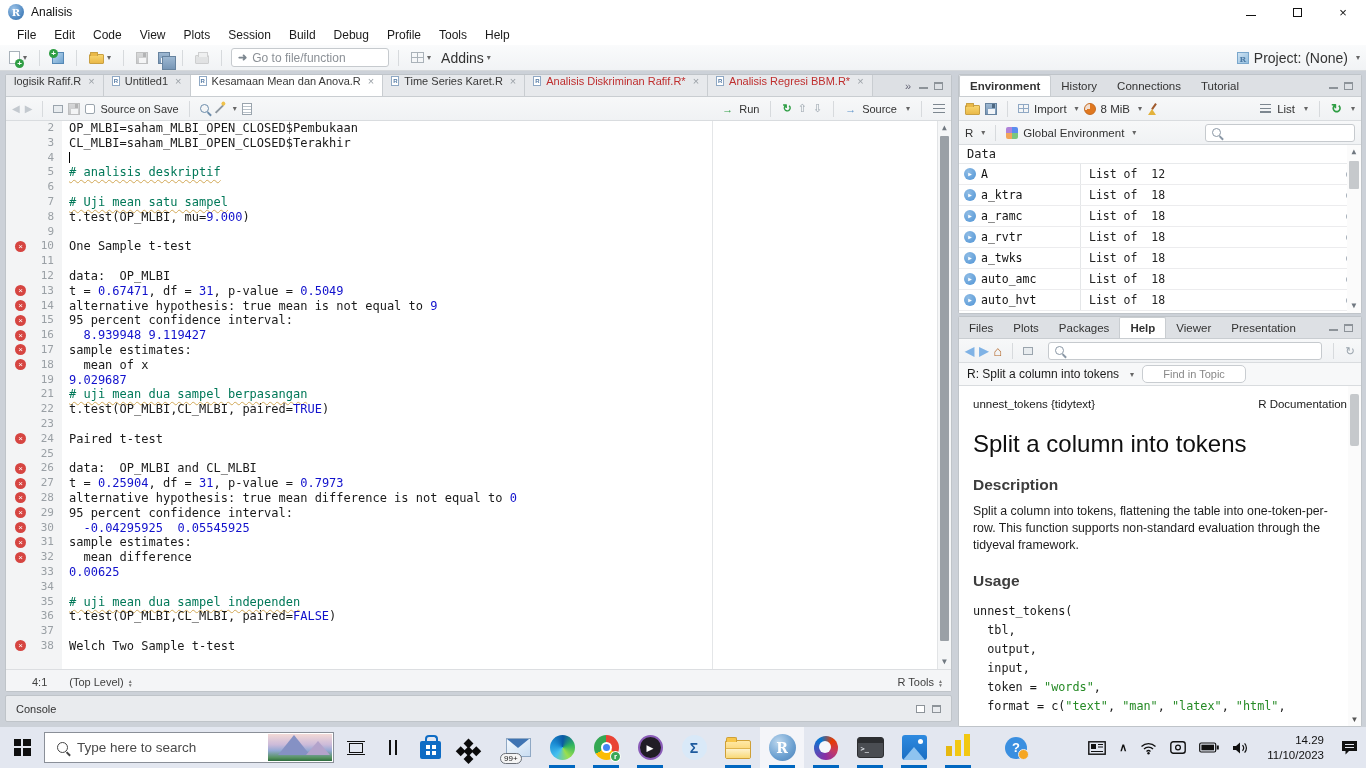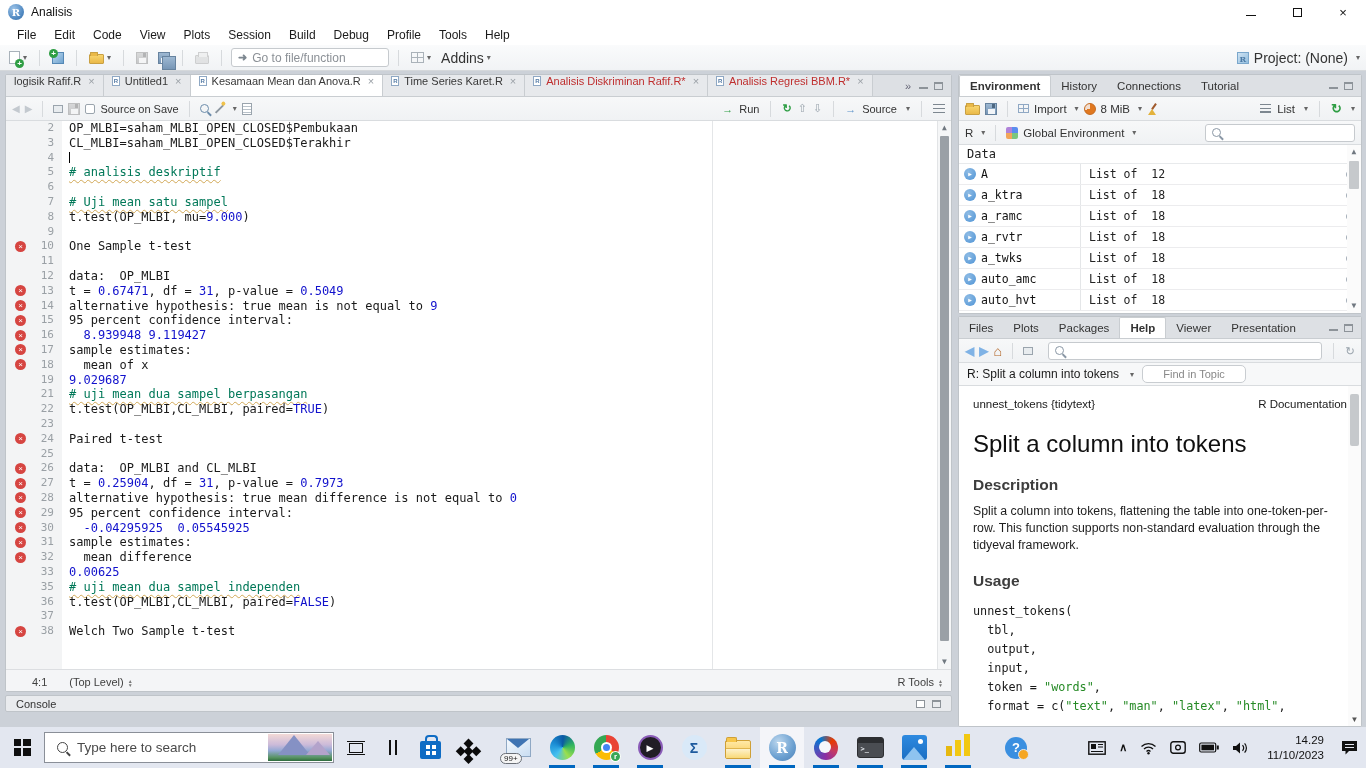--- a/index.html
+++ b/index.html
@@ -94,21 +94,21 @@
   .vscroll{position:absolute;right:0;top:0;bottom:0;width:14px;background:#f5f6f7;border-left:1px solid #e2e4e6;z-index:2}
   .vs-up{height:14px;color:#707880;font-size:8px;text-align:center;line-height:14px}
   .vs-thumb{position:absolute;left:2px;right:2px;background:#9aa0a6;border-radius:1px}
   .vs-down{position:absolute;bottom:0;left:0;right:0;height:14px;color:#707880;font-size:8px;text-align:center;line-height:14px}
 
   .statusbar{height:24px;background:#f4f5f7;border-top:1px solid #dcdee1;display:flex;align-items:center;font-size:11px;color:#404040;padding:0 8px}
   .status-pos{margin-left:18px;margin-right:22px}
   .status-right{margin-left:auto}
 
   
-  .console-pane{left:5px;top:695px;width:947px;height:17px;background:#e9ebee;display:flex;align-items:center;padding:0 10px;font-size:11px;color:#333}
+  .console-pane{left:5px;top:695px;width:947px;height:27px;background:#e9ebee;display:flex;align-items:center;padding:0 10px;font-size:11px;color:#333}
   .console-icons{margin-left:auto;display:flex;gap:7px;align-items:center}
 
   
   .env-pane{left:958px;top:74px;width:404px;height:240px;display:flex;flex-direction:column}
   .rtab{height:21px;display:flex;align-items:center;padding:0 10px;font-size:11.5px;color:#333;white-space:nowrap}
   .rtab.active{background:#fff;border:1px solid #c9cdd1;border-bottom:none;border-radius:2px 2px 0 0;font-weight:bold}
   .ptools{height:24px;background:linear-gradient(#f7f8f9,#f0f2f4);border-bottom:1px solid #d9dcdf;display:flex;align-items:center;padding:9px 6px;gap:5px;font-size:11.5px;color:#333}
   .ic-import{width:11px;height:9px;border:1px solid #8fa8c4;background:linear-gradient(to right,transparent 4px,#8fa8c4 4px 5px,transparent 5px),linear-gradient(to bottom,transparent 3px,#8fa8c4 3px 4px,transparent 4px)}
   .ic-pie{width:12px;height:12px;border-radius:50%;background:conic-gradient(#e07820 0 72%,#f2ded0 72% 100%);border:1px solid #c56a1e}
   .ic-broom{width:12px;height:12px;position:relative}
@@ -547,20 +547,26 @@
           <span class="ccode"><span class="sg-d">  mean difference</span></span>
         </div>
         <div class="cl">
           <span class="gut">
             <span>33</span>
           </span>
           <span class="ccode"><span class="sg-n">0.00625</span></span>
         </div>
         <div class="cl">
           <span class="gut">
+            <span>34</span>
+          </span>
+          <span class="ccode"></span>
+        </div>
+        <div class="cl">
+          <span class="gut">
             <span>35</span>
           </span>
           <span class="ccode"><span class="sg-c"># uji mean dua sampel independen</span></span>
         </div>
         <div class="cl">
           <span class="gut">
             <span>36</span>
           </span>
           <span class="ccode"><span class="sg-d">t.test(OP_MLBI,CL_MLBI, paired=</span><span class="sg-n">FALSE</span><span class="sg-d">)</span></span>
         </div>

